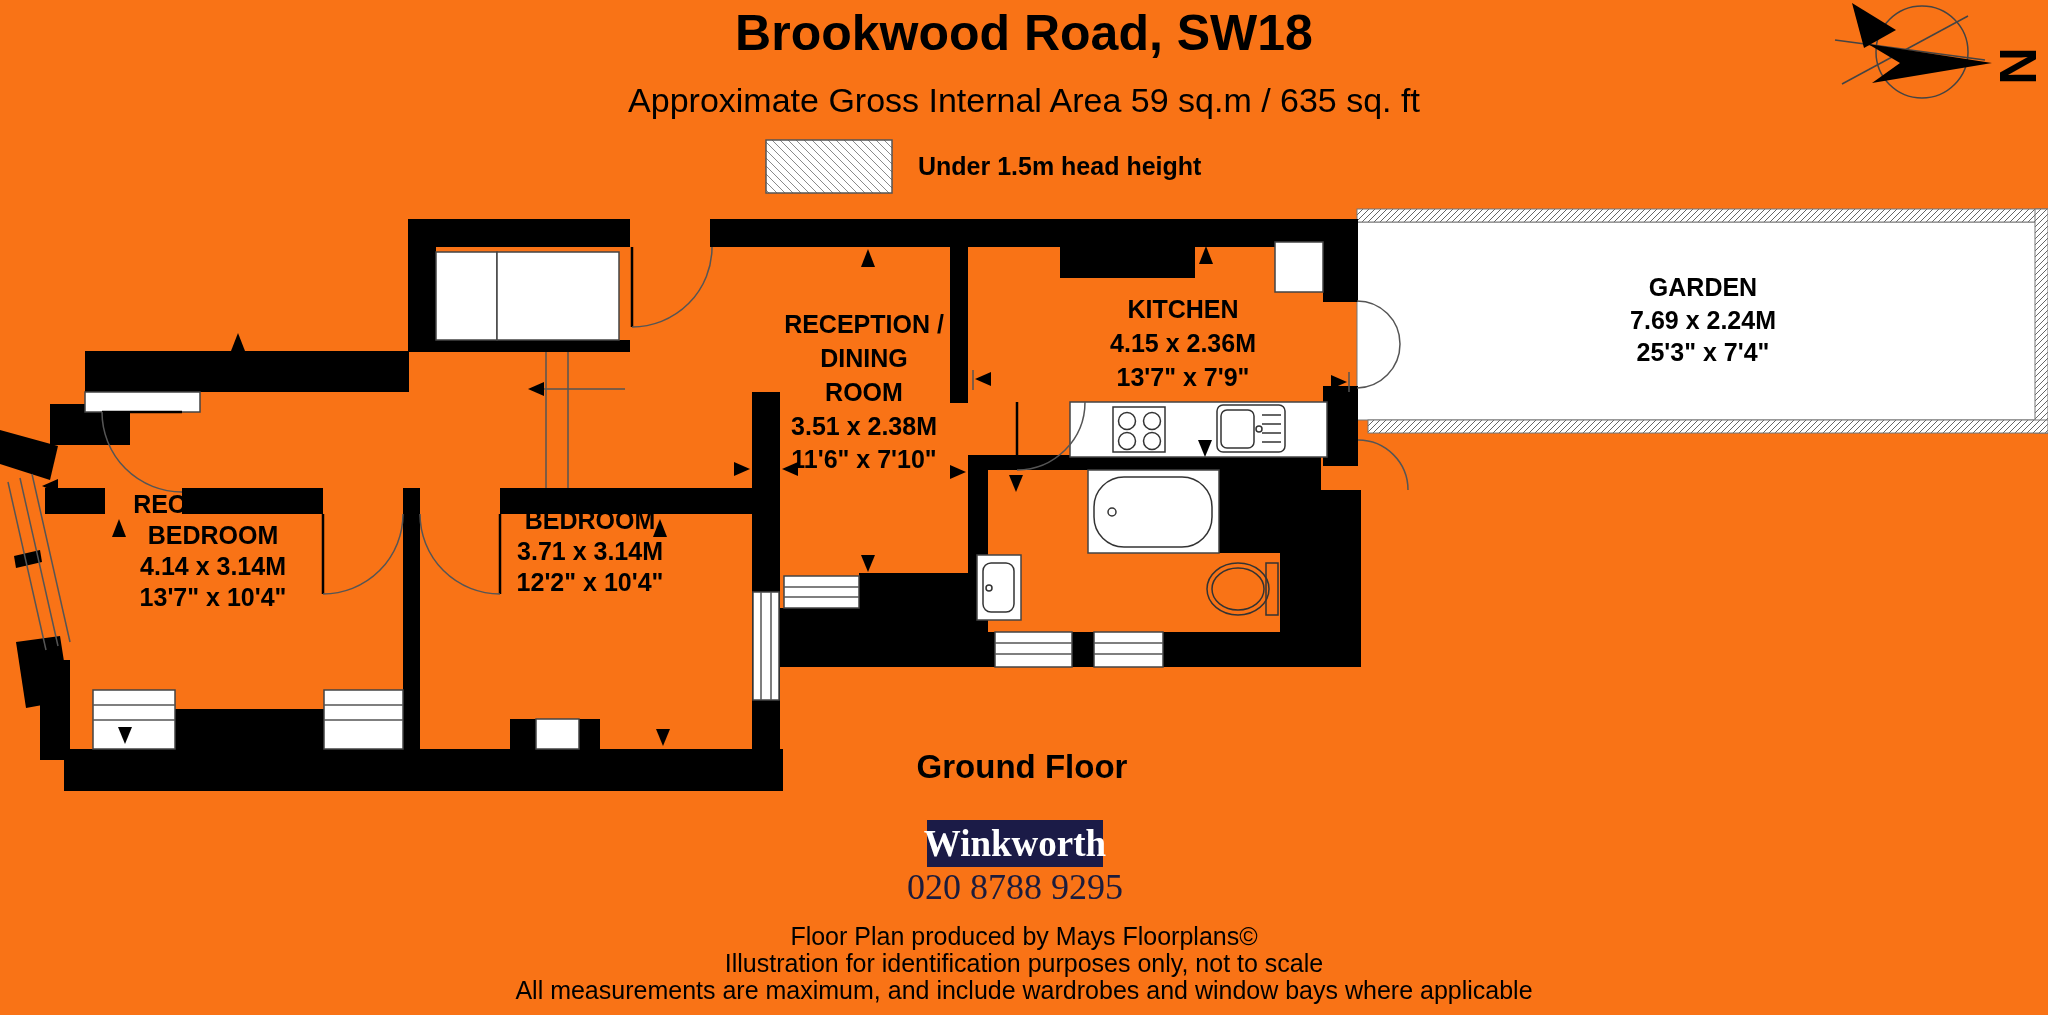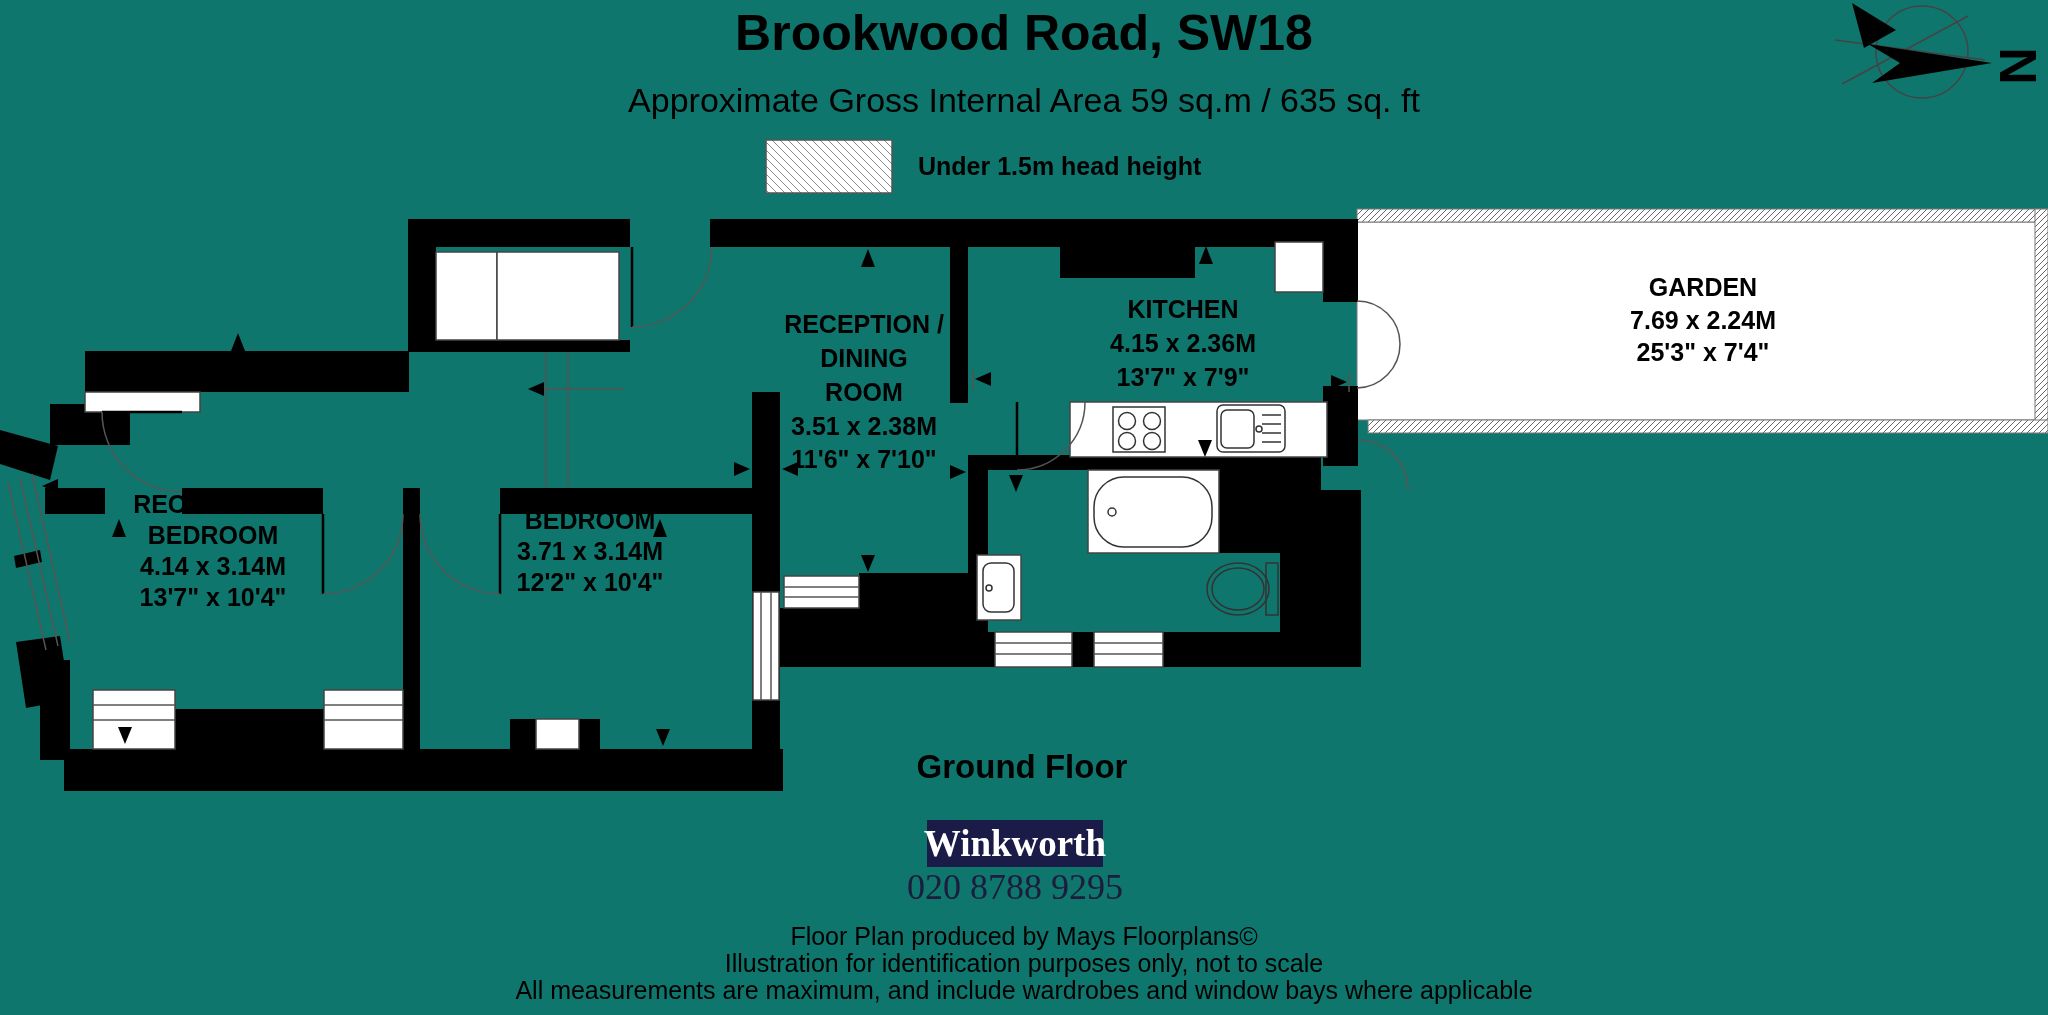--- a/index.html
+++ b/index.html
@@ -1,16 +1,16 @@
 <!DOCTYPE html>
 <html><head>
 <meta charset="utf-8">
 <style>
   html,body{margin:0;padding:0;background:#fff;}
-  #page{position:relative;width:2048px;height:1015px;background:#0f766e;
+  #page{position:relative;width:2048px;height:1015px;background:#f97316;
         font-family:"Liberation Sans", sans-serif;}
   svg{position:absolute;left:0;top:0;}
   text{fill:#000;}
   .room-label{font-weight:bold;font-size:25px;text-anchor:middle;}
   .title{font-weight:bold;font-size:50px;text-anchor:middle;}
   .subtitle{font-size:34px;text-anchor:middle;}
   .legend-label{font-weight:bold;font-size:25px;}
   .floor-label{font-weight:bold;font-size:33px;text-anchor:middle;}
   .brand{font-family:"Liberation Serif", serif;font-weight:bold;font-size:37px;
          fill:#ffffff;text-anchor:middle;}

